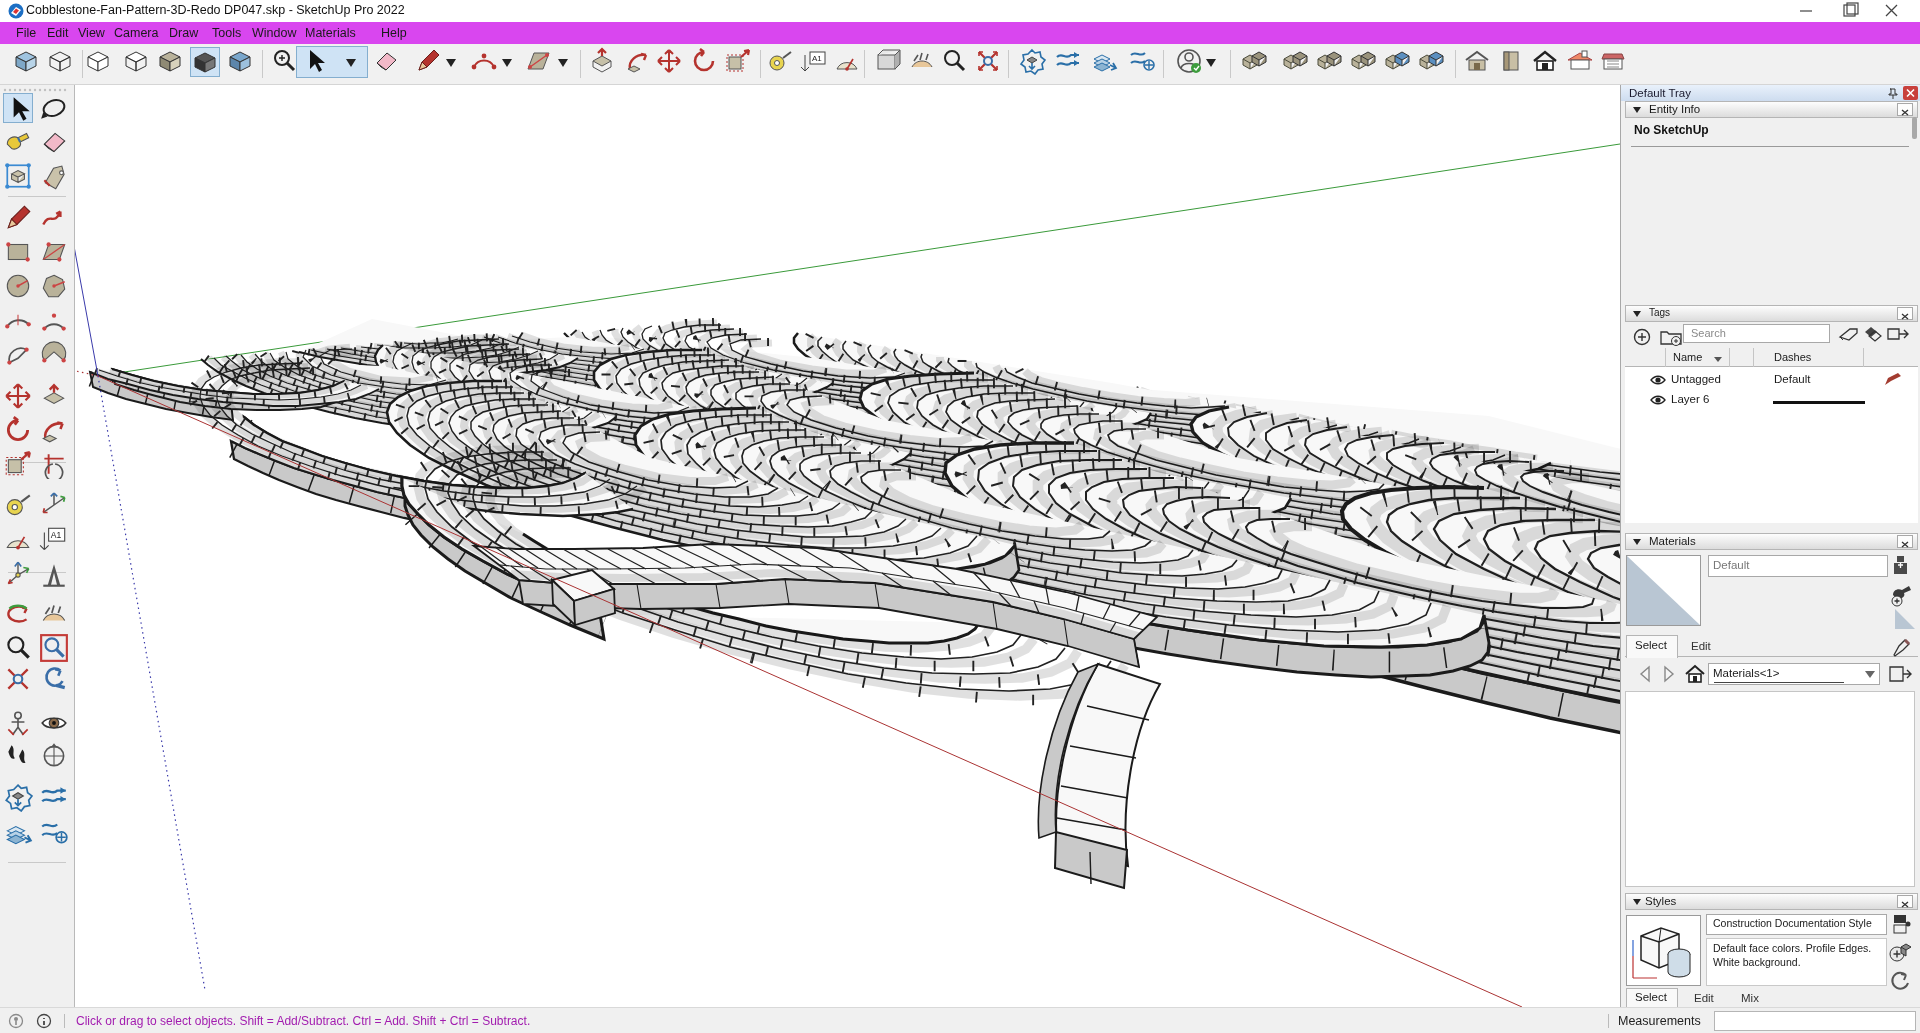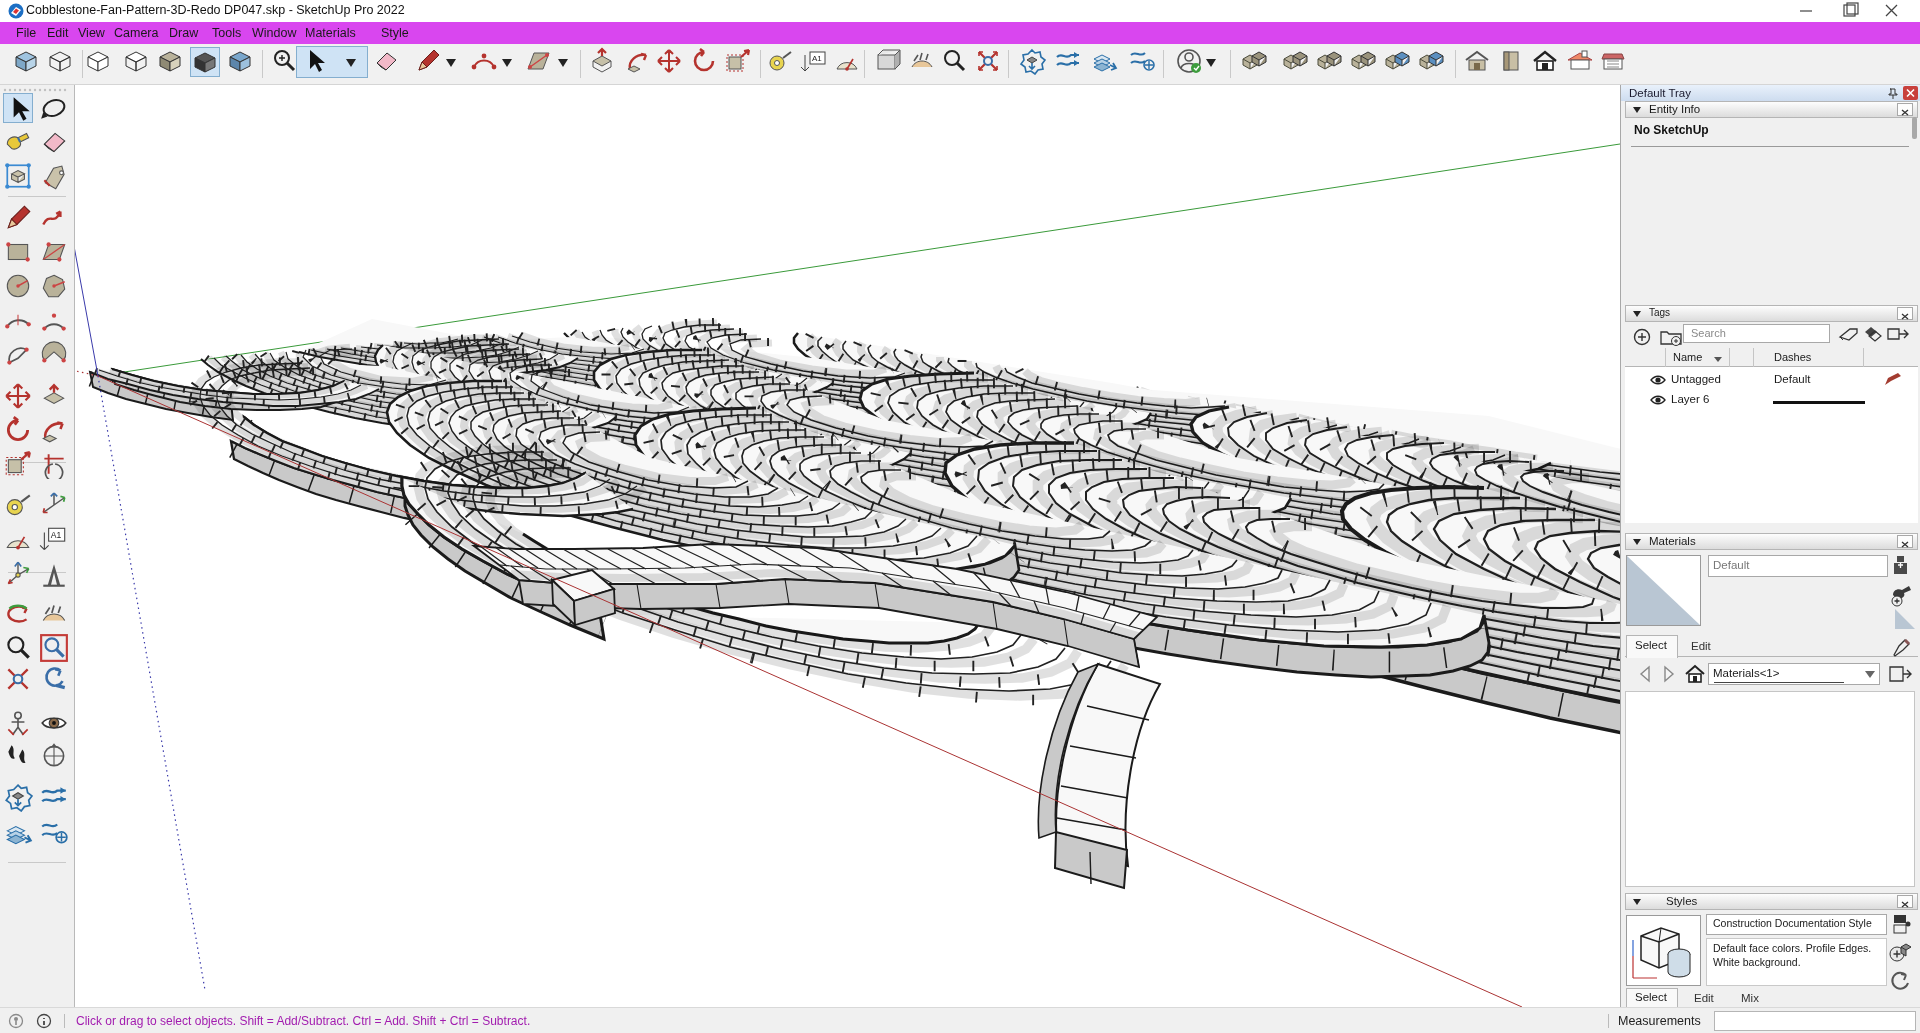--- a/index.html
+++ b/index.html
@@ -23,21 +23,21 @@
 </div>
 <div class="abs" style="left:0;top:22px;width:1920px;height:22px;background:#d946ef">
 <div class="abs" style="left:16px;top:4px;font-size:12.5px;color:#1a1a1a">File</div>
 <div class="abs" style="left:47px;top:4px;font-size:12.5px;color:#1a1a1a">Edit</div>
 <div class="abs" style="left:78px;top:4px;font-size:12.5px;color:#1a1a1a">View</div>
 <div class="abs" style="left:114px;top:4px;font-size:12.5px;color:#1a1a1a">Camera</div>
 <div class="abs" style="left:169px;top:4px;font-size:12.5px;color:#1a1a1a">Draw</div>
 <div class="abs" style="left:212px;top:4px;font-size:12.5px;color:#1a1a1a">Tools</div>
 <div class="abs" style="left:252px;top:4px;font-size:12.5px;color:#1a1a1a">Window</div>
 <div class="abs" style="left:305px;top:4px;font-size:12.5px;color:#1a1a1a">Materials</div>
-<div class="abs" style="left:381px;top:4px;font-size:12.5px;color:#1a1a1a">Style</div>
+<div class="abs" style="left:381px;top:4px;font-size:12.5px;color:#1a1a1a">Help</div>
 </div>
 <div class="abs" style="left:0;top:44px;width:1920px;height:41px;background:#f1f1f1;border-bottom:1px solid #d5d5d5">
 <div class="ico" style="left:12px;top:3px;"><svg width="28" height="28">
         <path d="M4 10 L14 5 L24 10 L14 15 Z" fill="#9fc4e0" stroke="#333"></path>
         <path d="M4 10 L4 19 L14 24 L14 15 Z" fill="#7ea8c8" stroke="#333"></path>
         <path d="M24 10 L24 19 L14 24 L14 15 Z" fill="#b8d4e8" stroke="#333"></path>
       </svg></div>
 <div class="ico" style="left:46px;top:3px;"><svg width="28" height="28">
         <path d="M4 10 L14 5 L24 10 L14 15 Z" fill="none" stroke="#333"></path>
         <path d="M4 10 L4 19 L14 24 L14 15 Z" fill="none" stroke="#333"></path>
@@ -1306,21 +1306,21 @@
     </svg>
 <svg class="abs" style="left:266px;top:578px" width="26" height="22">
       <path d="M3 4 L16 4 L16 18 L3 18 Z" fill="none" stroke="#333" stroke-width="1.3"></path>
       <path d="M16 11 L24 11 M20 7 L24 11 L20 15" stroke="#333" stroke-width="1.4" fill="none"></path>
     </svg>
 <div class="abs" style="left:4px;top:606px;width:290px;height:196px;background:#fff;border:1px solid #c5c5c5"></div>
 <div class="abs" style="left:4px;top:808px;width:293px;height:17px;background:linear-gradient(#fdfdfd,#dcdcdc);border:1px solid #b5b5b5"></div>
 <svg class="abs" style="left:11px;top:812px" width="10" height="9">
       <path d="M1 2 L9 2 L5 8 Z" fill="#222"></path>
     </svg>
-<div class="abs" style="left:45px;top:810px;font-size:11.5px;color:#1a1a1a;white-space:nowrap">Styles</div>
+<div class="abs" style="left:24px;top:810px;font-size:11.5px;color:#1a1a1a;white-space:nowrap">Styles</div>
 <div class="abs" style="left:276px;top:810px;width:16px;height:13px;background:#fdfdfd;border:1px solid #a8a8a8"><svg width="14" height="11">
         <path d="M4 3 L10 8 M10 3 L4 8" stroke="#333" stroke-width="1.3"></path>
       </svg></div>
 <div class="abs" style="left:5px;top:830px;width:75px;height:71px;background:#fff;border:1px solid #9a9a9a"></div>
 <svg class="abs" style="left:6px;top:831px" width="73" height="69">
       <path d="M14 20 L34 12 L52 18 L52 44 L32 52 L14 44 Z" fill="#f8f8f8" stroke="#222" stroke-width="1.5"></path>
       <path d="M14 20 L32 26 L52 18 M32 26 L32 52" fill="none" stroke="#222" stroke-width="1.5"></path>
       <path d="M32 26 L34 12" fill="none" stroke="#222"></path>
       <ellipse cx="52" cy="38" rx="11" ry="5" fill="#cfdde8" stroke="#222"></ellipse>
       <path d="M41 38 L41 56 A11 5 0 0 0 63 56 L63 38" fill="#cfdde8" stroke="#222"></path>

